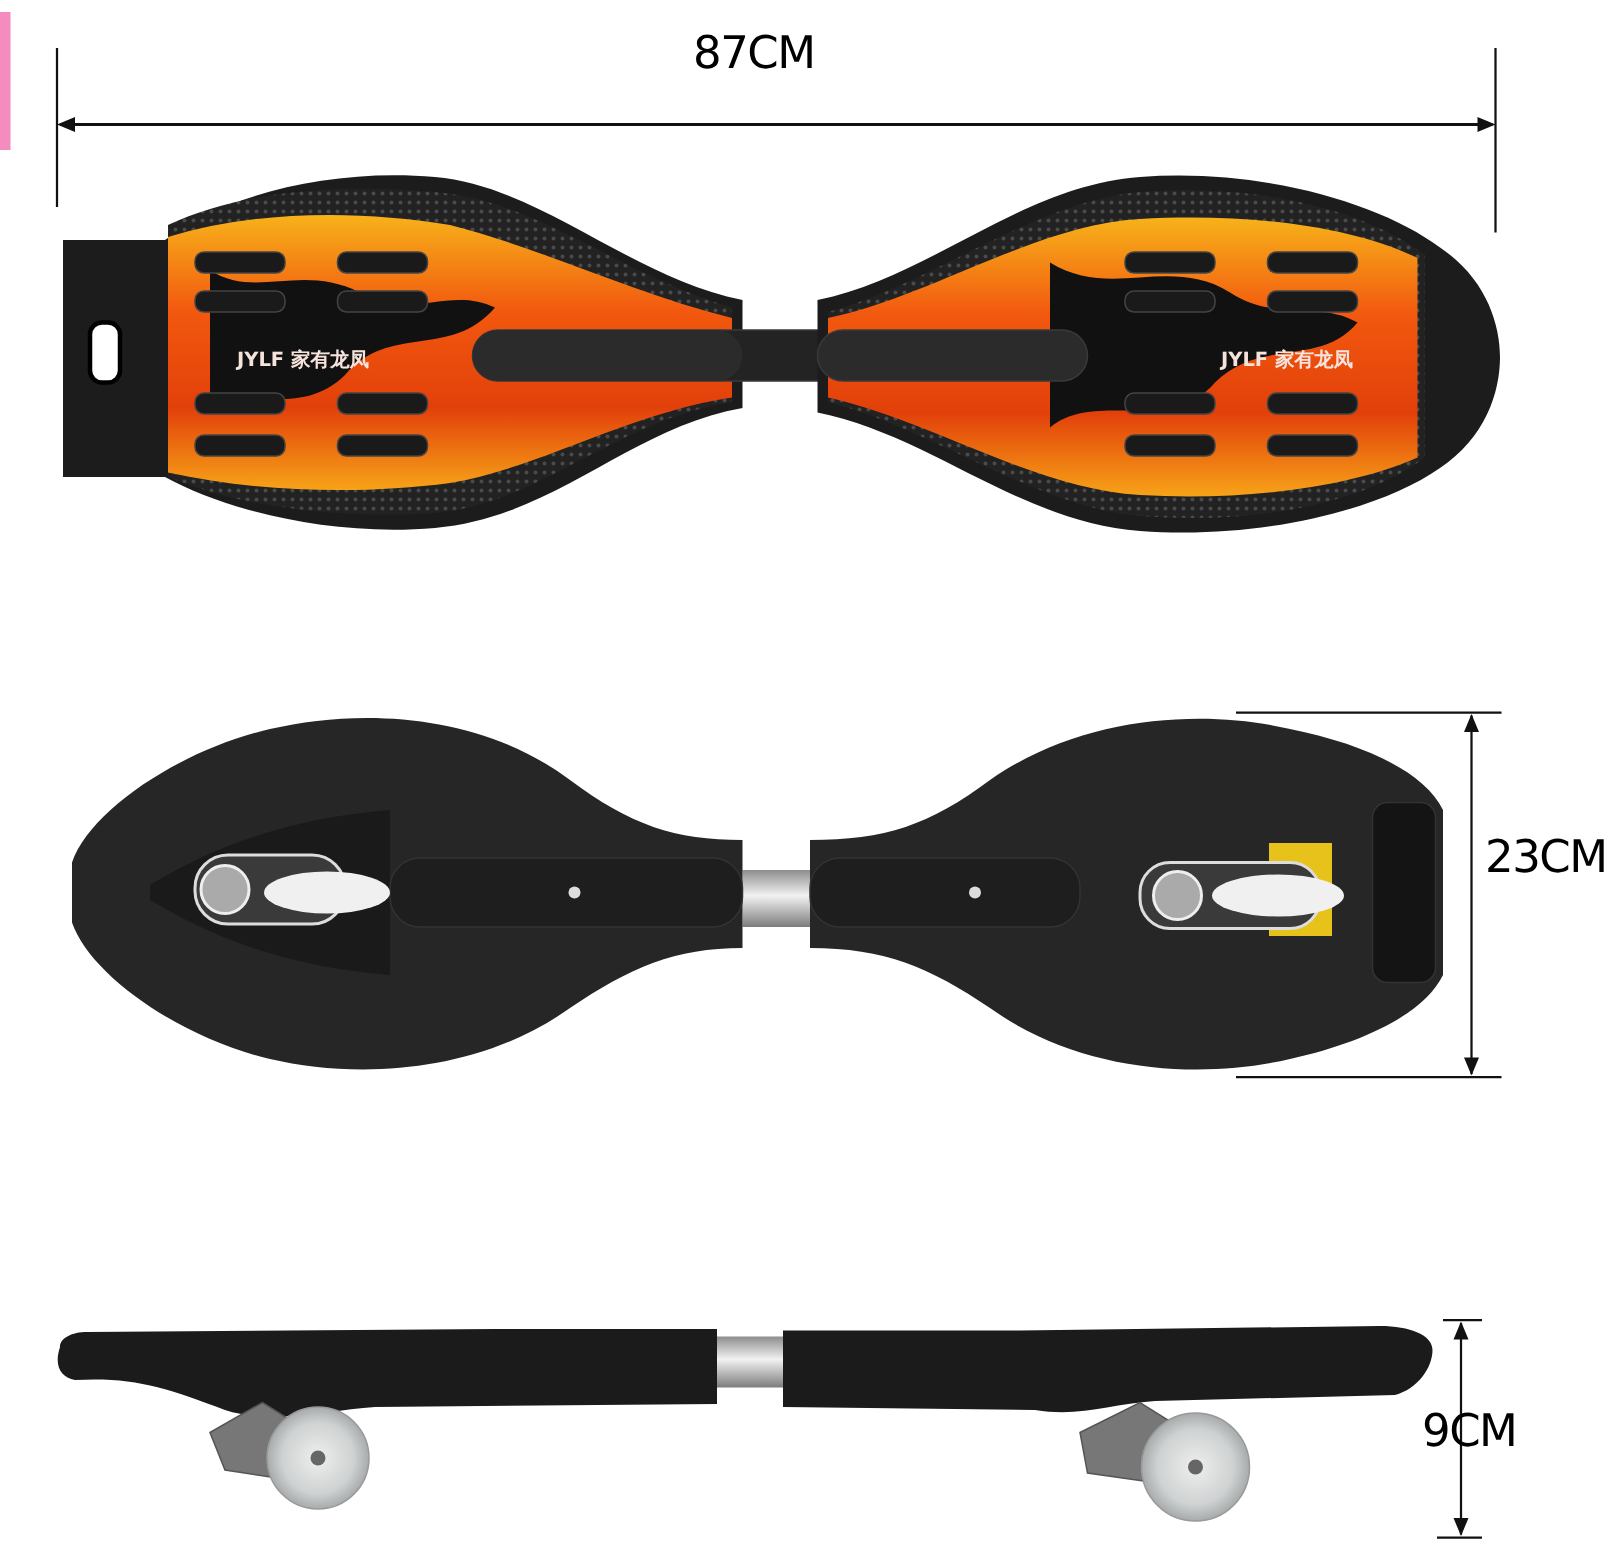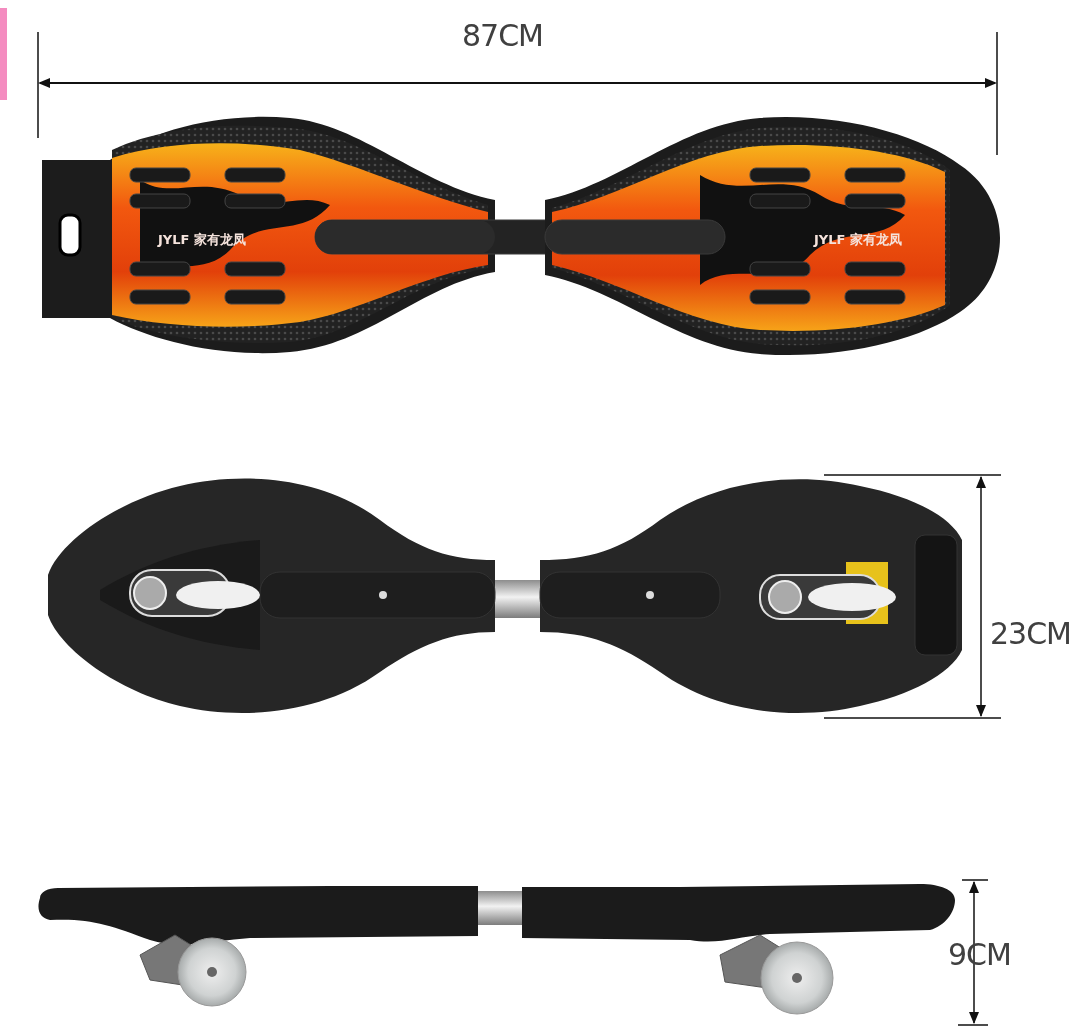--- a/index.html
+++ b/index.html
@@ -1,18 +1,18 @@
 <!DOCTYPE html>
 <html><head>
 <meta charset="utf-8">
 <style>
   html, body { margin: 0; padding: 0; background: #ffffff; }
   body { width: 1080px; height: 1033px; position: relative; overflow: hidden; font-family: "DejaVu Sans", sans-serif; }
   .pink-bar { position: absolute; left: 0; top: 8px; width: 7px; height: 92px; background: #f48cc0; }
-  .dim-label { position: absolute; color: #404040; font-size: 30px; letter-spacing: -1px; font-family: "DejaVu Sans", sans-serif; }
+  .dim-label { position: absolute; color: #000000; font-size: 30px; letter-spacing: -1px; font-family: "DejaVu Sans", sans-serif; }
   svg { position: absolute; left: 0; top: 0; }
   .brand { font-family: "DejaVu Sans", sans-serif; font-weight: bold; fill: #f5e3dc; font-size: 13px; }
 </style>
 </head>
 <body>
 
 <div class="pink-bar"></div>
 
 <svg width="1080" height="1033" viewBox="0 0 1080 1033">
   <defs>
@@ -140,14 +140,14 @@
   <g>
     <line x1="962" y1="880" x2="988" y2="880" stroke="#111" stroke-width="1.5"></line>
     <line x1="958" y1="1025" x2="988" y2="1025" stroke="#111" stroke-width="1.5"></line>
     <line x1="974" y1="882" x2="974" y2="1023" stroke="#111" stroke-width="1.5"></line>
     <polygon points="974,881 969,893 979,893" fill="#111"></polygon>
     <polygon points="974,1024 969,1012 979,1012" fill="#111"></polygon>
   </g>
 </svg>
 
 <div class="dim-label" style="left:462px; top:18px;">87CM</div>
-<div class="dim-label" style="left:990px; top:616px;">23CM</div>
+<div class="dim-label" style="left:990px; top:554px;">23CM</div>
 <div class="dim-label" style="left:948px; top:937px;">9CM</div>
 
 </body></html>

